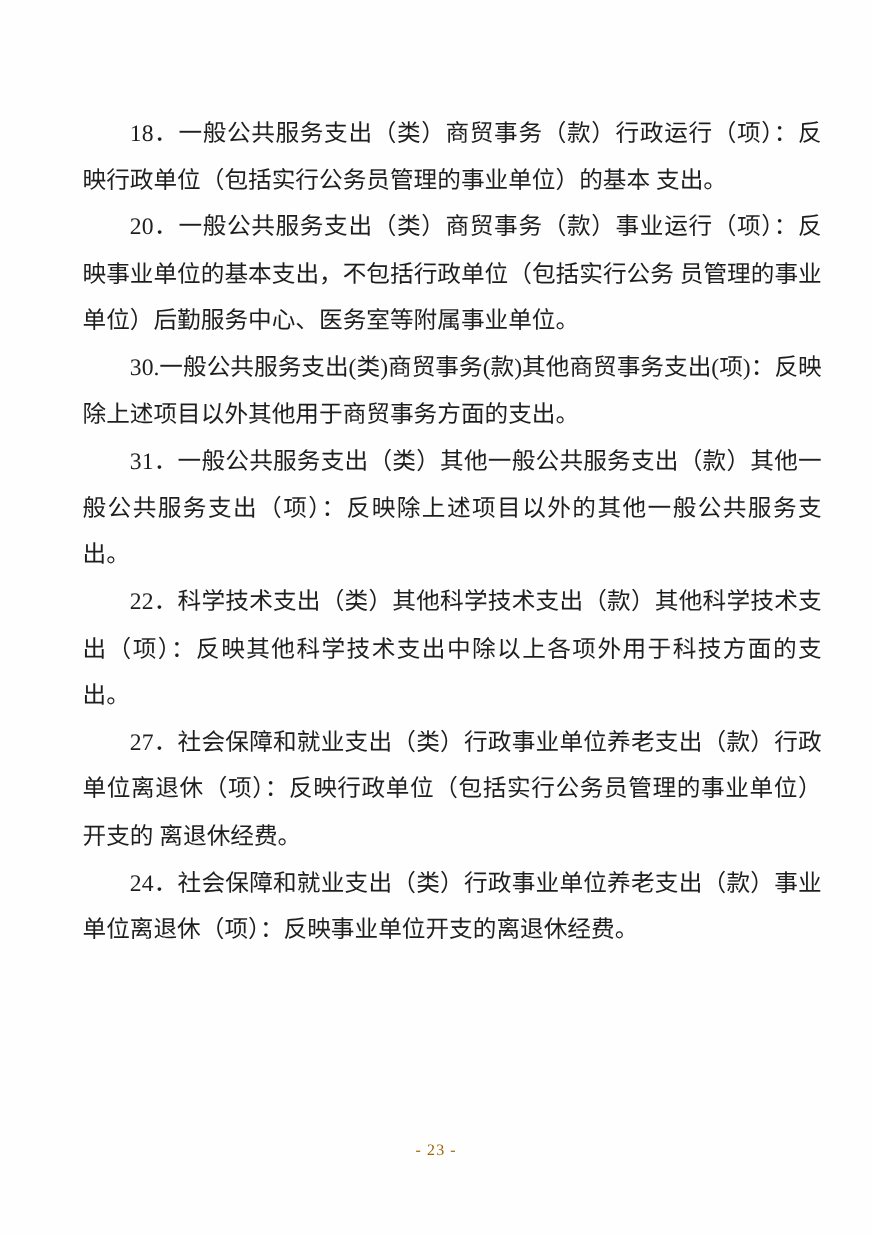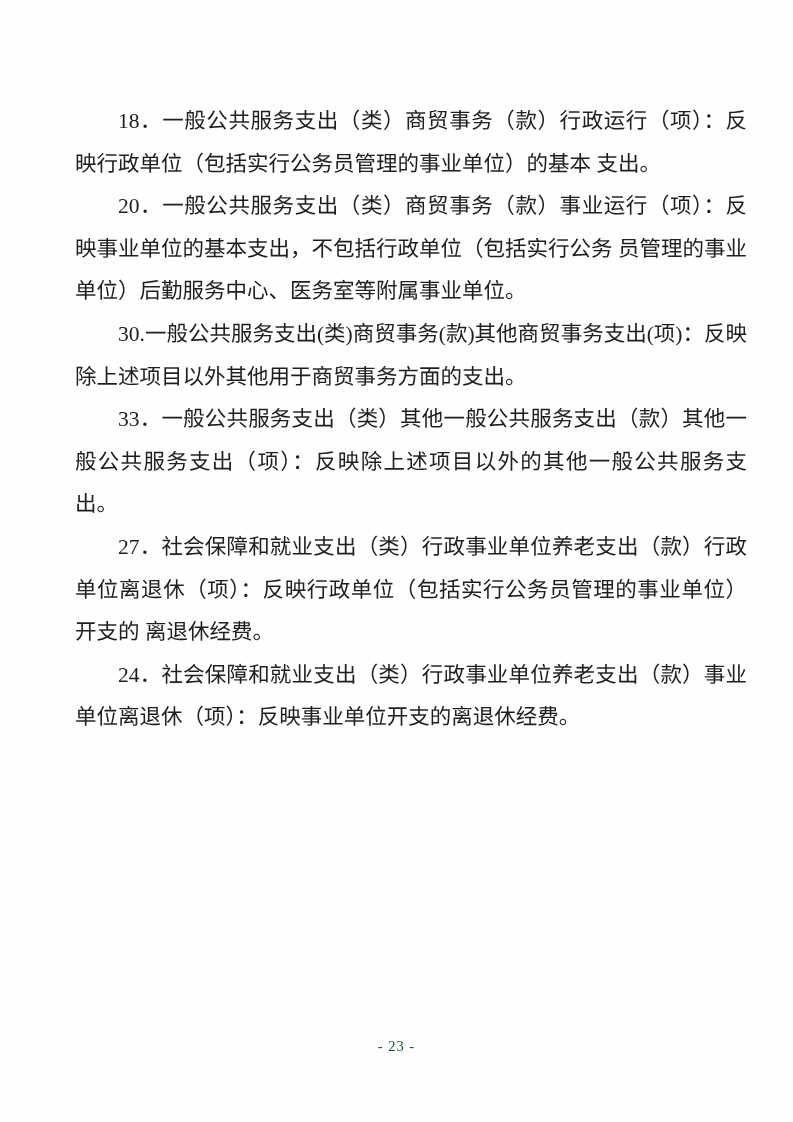--- a/index.html
+++ b/index.html
@@ -33,29 +33,30 @@
     word-break: break-all;
   }
   .footer {
     position: absolute;
     top: 1038px;
     left: 0;
     right: 0;
     text-align: center;
     font-size: 14.5px;
     letter-spacing: 1px;
-    color: #14532d;
+    color: #a16207;
   }
 </style>
 </head>
 <body>
 
 <div class="page">
   <div class="content">
     <p class="para">18．一般公共服务支出（类）商贸事务（款）行政运行（项）：反映行政单位（包括实行公务员管理的事业单位）的基本 支出。</p>
     <p class="para">20．一般公共服务支出（类）商贸事务（款）事业运行（项）：反映事业单位的基本支出，不包括行政单位（包括实行公务 员管理的事业单位）后勤服务中心、医务室等附属事业单位。</p>
     <p class="para">30.一般公共服务支出(类)商贸事务(款)其他商贸事务支出(项)：反映除上述项目以外其他用于商贸事务方面的支出。</p>
-    <p class="para">33．一般公共服务支出（类）其他一般公共服务支出（款）其他一般公共服务支出（项）：反映除上述项目以外的其他一般公共服务支出。</p>
+    <p class="para">31．一般公共服务支出（类）其他一般公共服务支出（款）其他一般公共服务支出（项）：反映除上述项目以外的其他一般公共服务支出。</p>
+    <p class="para">22．科学技术支出（类）其他科学技术支出（款）其他科学技术支出（项）：反映其他科学技术支出中除以上各项外用于科技方面的支出。</p>
     <p class="para">27．社会保障和就业支出（类）行政事业单位养老支出（款）行政单位离退休（项）：反映行政单位（包括实行公务员管理的事业单位）开支的 离退休经费。</p>
     <p class="para">24．社会保障和就业支出（类）行政事业单位养老支出（款）事业单位离退休（项）：反映事业单位开支的离退休经费。</p>
   </div>
   <div class="footer">- 23 -</div>
 </div>
 
 </body></html>

